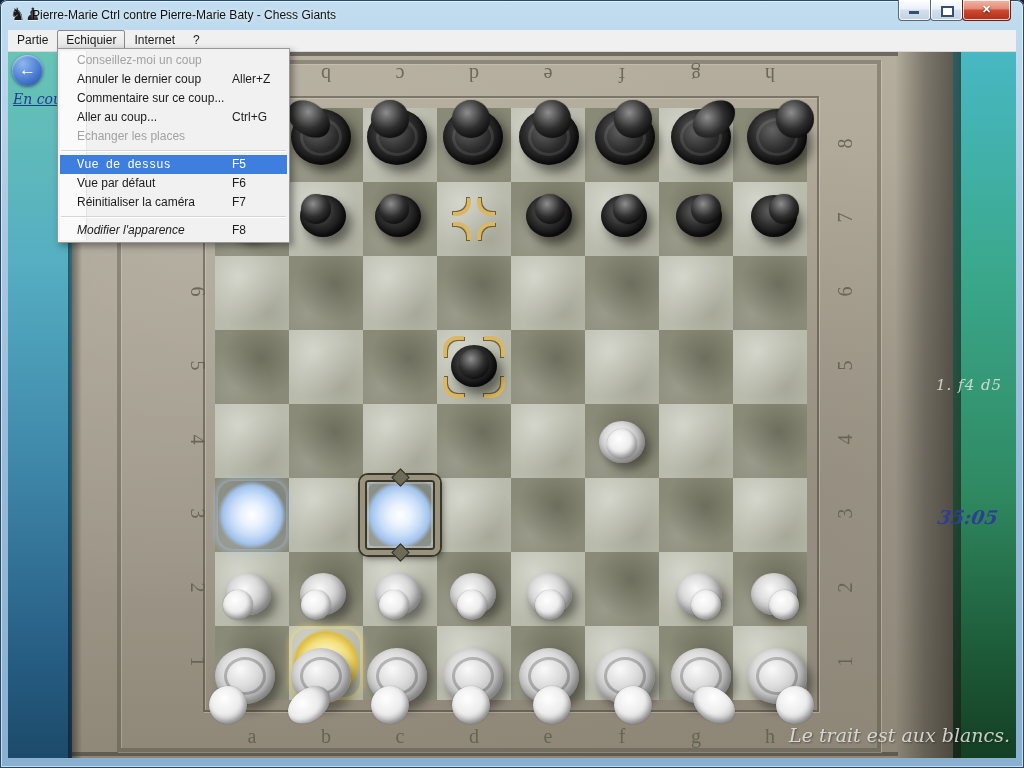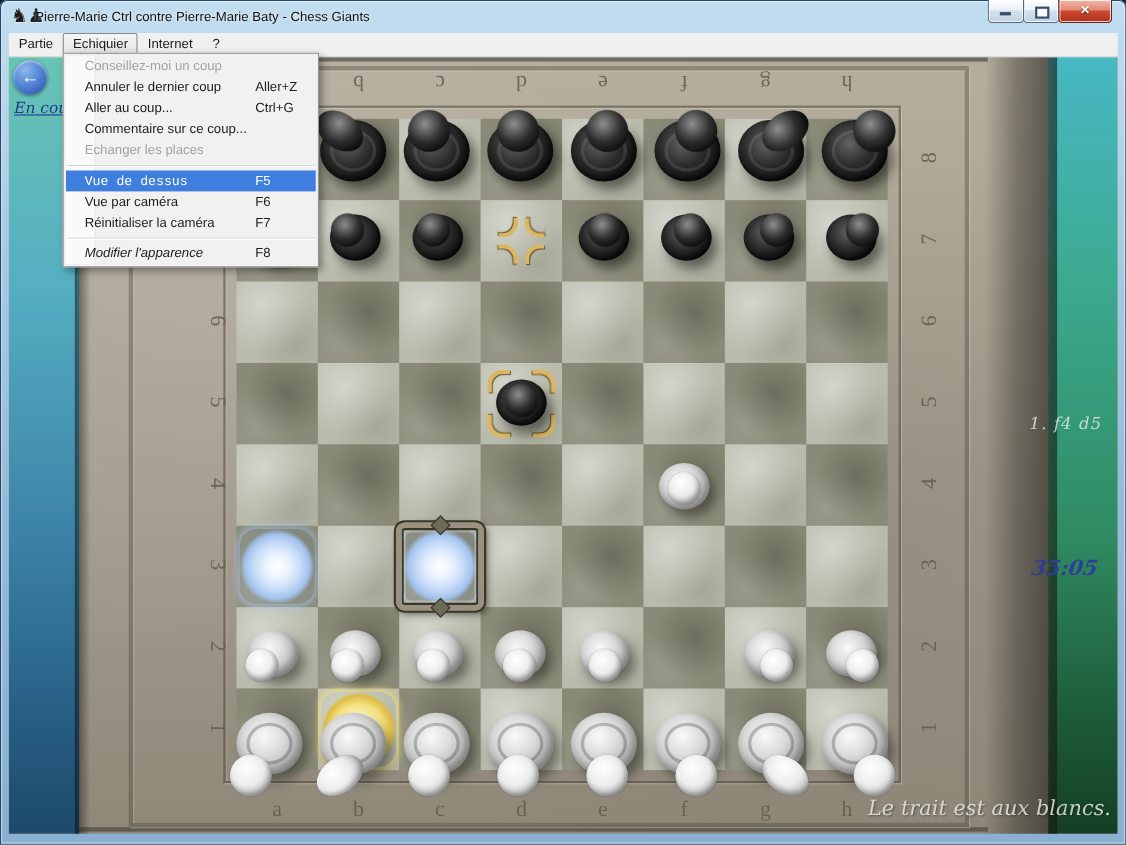--- a/index.html
+++ b/index.html
@@ -432,24 +432,24 @@
       </div>
       <div id="status-label" class="script">En cours</div>
       <div id="move-list" class="script">1. f4 d5</div>
       <div id="clock" class="script">35:05</div>
       <div id="turn-message" class="script">Le trait est aux blancs.</div>
     </div>
 
     <div id="popup">
         <div class="mi disabled"><div style="display: inline;">Conseillez-moi un coup</div></div>
         <div class="mi"><div style="display: inline;">Annuler le dernier coup</div><div class="sc">Aller+Z</div></div>
+        <div class="mi"><div style="display: inline;">Commentaire sur ce coup...</div></div>
         <div class="mi"><div style="display: inline;">Aller au coup...</div><div class="sc">Ctrl+G</div></div>
-        <div class="mi"><div style="display: inline;">Commentaire sur ce coup...</div></div>
         <div class="mi disabled"><div style="display: inline;">Echanger les places</div></div>
         <div class="msep"></div>
         <div class="mi highlight"><div style="display: inline; font-family: Liberation Mono, monospace;">Vue de dessus</div><div class="sc">F5</div></div>
-        <div class="mi"><div style="display: inline;">Vue par caméra</div><div class="sc">F6</div></div>
+        <div class="mi"><div style="display: inline;">Vue par défaut</div><div class="sc">F6</div></div>
         <div class="mi"><div style="display: inline;">Réinitialiser la caméra</div><div class="sc">F7</div></div>
         <div class="msep"></div>
         <div class="mi"><div style="display: inline; font-style: italic;">Modifier l'apparence</div><div class="sc">F8</div></div>
       </div>
   </div>
 </div>
 
 </body></html>

